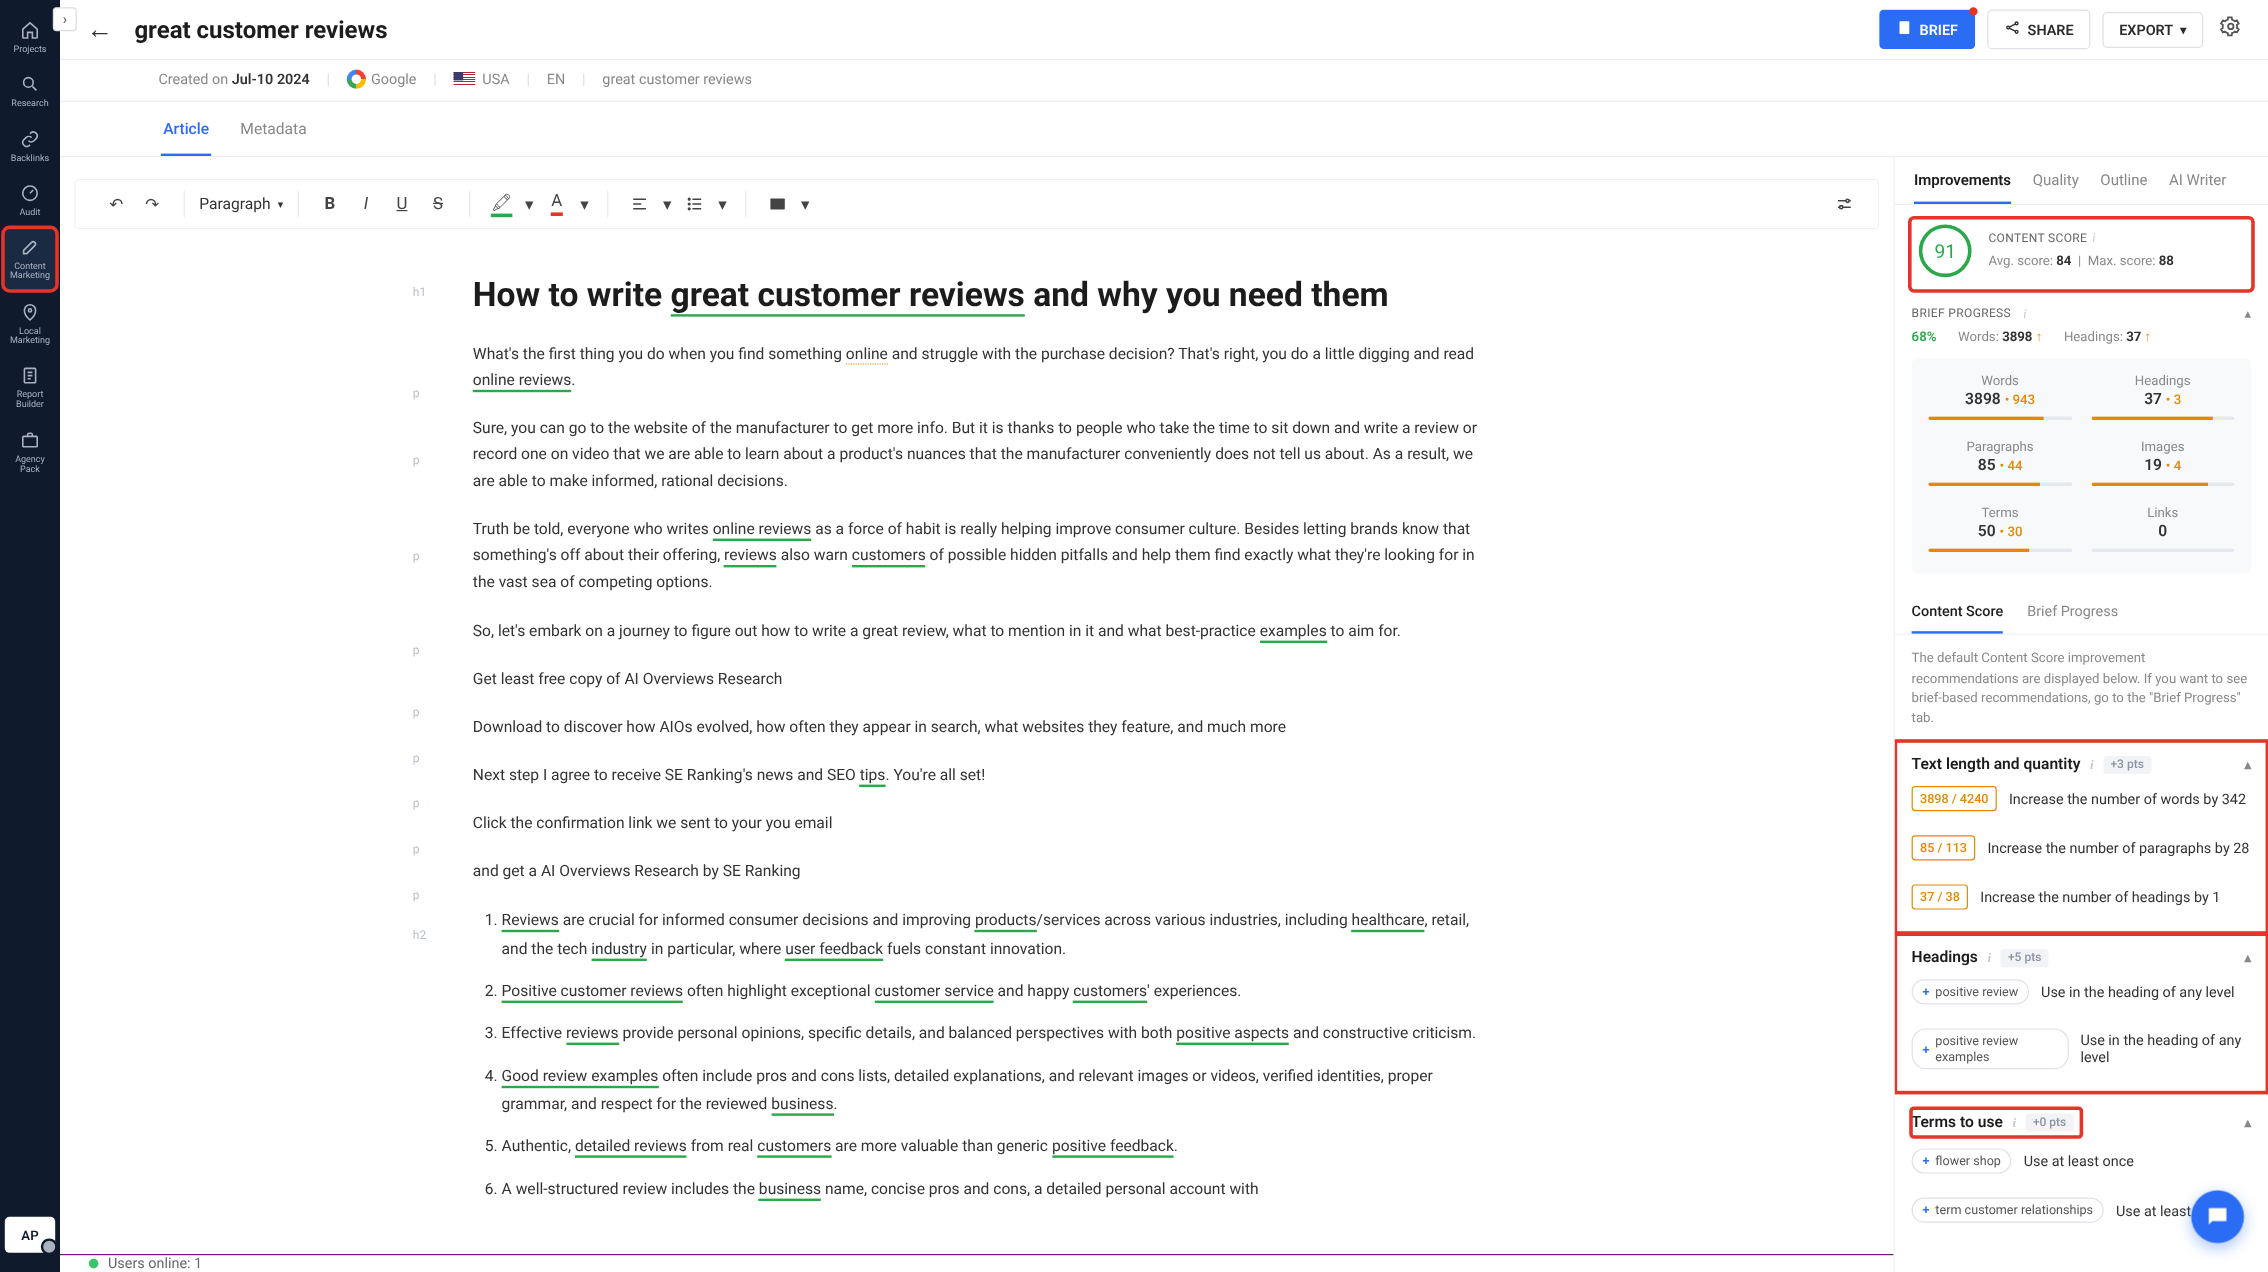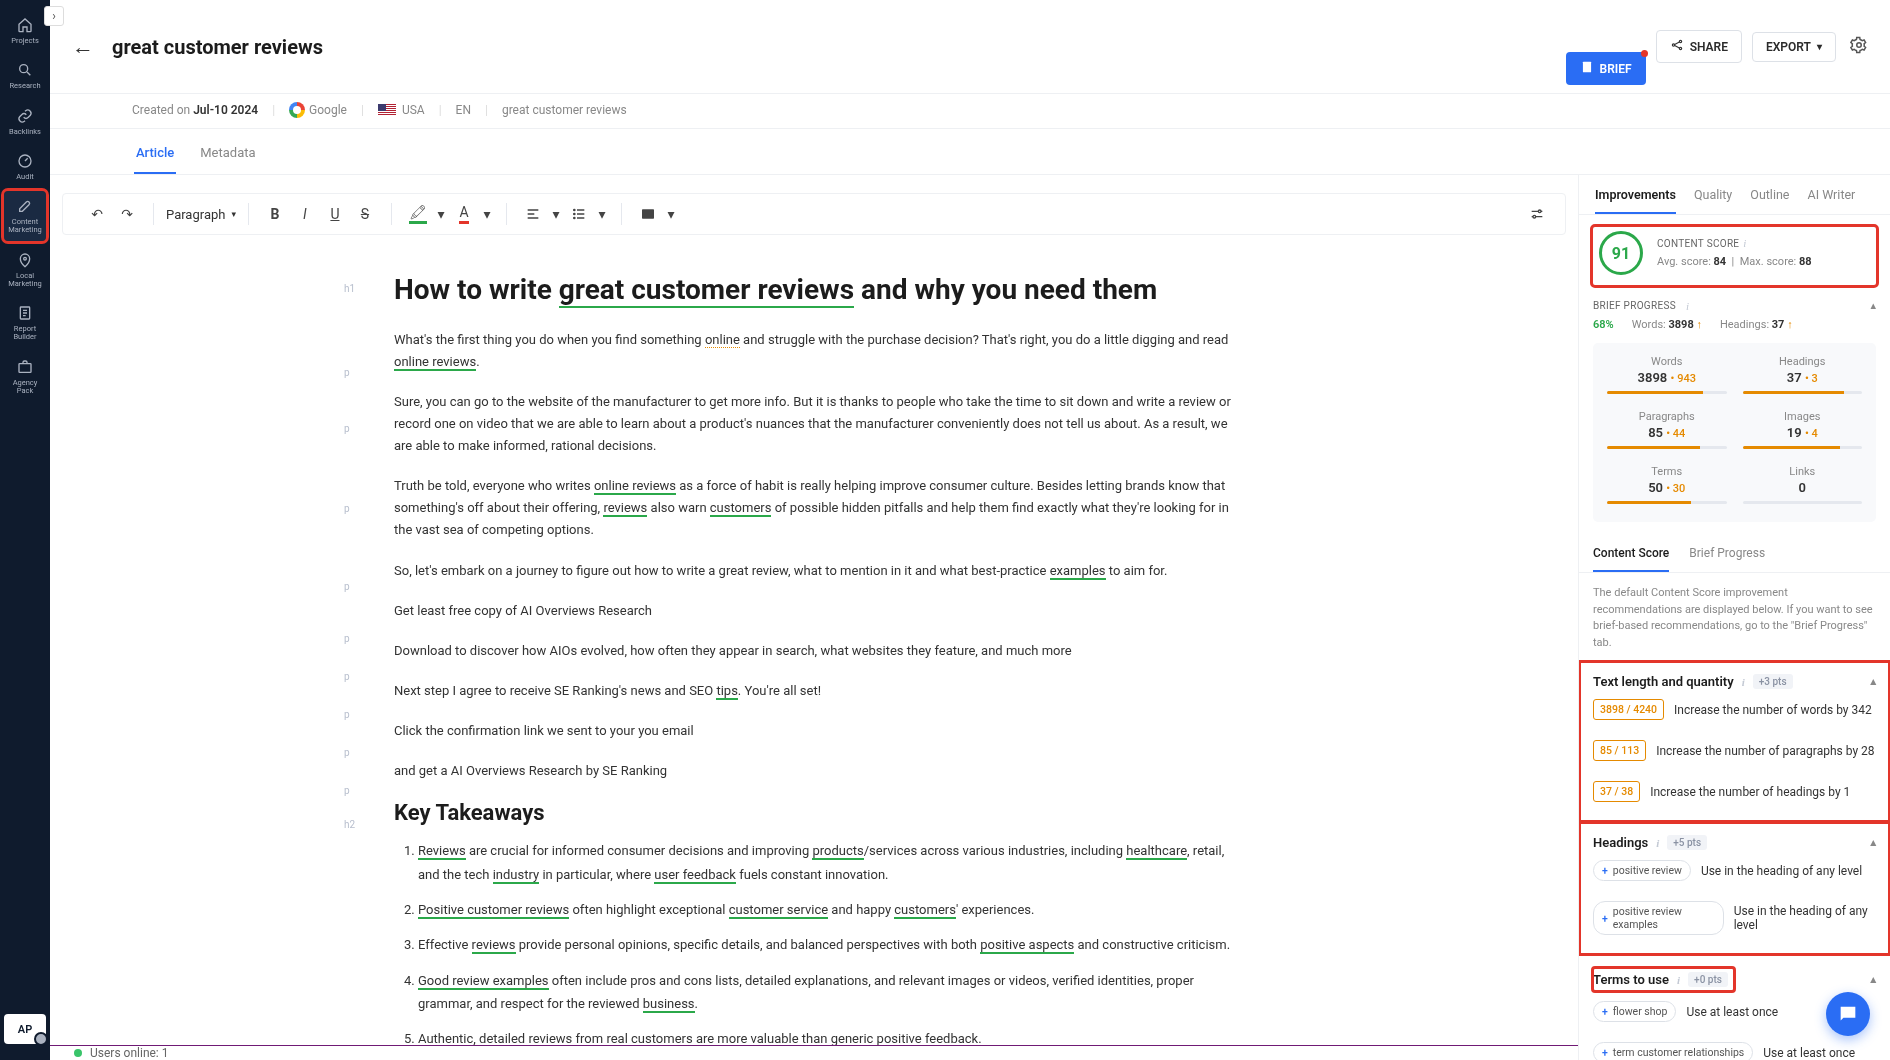--- a/index.html
+++ b/index.html
@@ -19,21 +19,21 @@
 
 
 .main { flex: 1; display: flex; flex-direction: column; min-width: 0; }
 
 
 .header { display: flex; align-items: center; padding: 8px 18px; border-bottom: 1px solid #eef0f3; gap: 14px; }
 .back-btn { font-size: 22px; color: #333; cursor: pointer; padding: 2px 4px; }
 .doc-title { font-size: 20px; font-weight: 700; color: #1c1c1c; flex: 1; }
 .header-actions { display: flex; align-items: center; gap: 10px; }
 .btn { display: flex; align-items: center; gap: 6px; padding: 7px 13px; border-radius: 4px; font-size: 12px; font-weight: 600; cursor: pointer; border: 1px solid transparent; }
-.btn-brief { background: #2a6df4; color: #fff; position: relative; margin-top: 44px; }
+.btn-brief { background: #2a6df4; color: #fff; position: relative; }
 .btn-brief::after { content: ''; position: absolute; top: -3px; right: -3px; width: 7px; height: 7px; background: #e3352a; border-radius: 50%; }
 .btn-share { background: #fff; border-color: #dde1e7; color: #2b2b2b; }
 .btn-export { background: #fff; border-color: #dde1e7; color: #2b2b2b; }
 .gear-icon { font-size: 18px; color: #555; cursor: pointer; padding: 4px; }
 
 
 .meta-bar { display: flex; align-items: center; gap: 14px; padding: 8px 18px 10px 82px; border-bottom: 1px solid #eef0f3; font-size: 12px; color: #888; }
 .meta-bar .sep { color: #ddd; }
 .meta-date { color: #333; font-weight: 600; }
 .google-logo { display: inline-flex; align-items: center; gap: 4px; }
@@ -73,21 +73,21 @@
 .status-dot { width: 8px; height: 8px; background: #39c46a; border-radius: 50%; }
 
 
 .right-panel { width: 312px; border-left: 1px solid #eef0f3; display: flex; flex-direction: column; min-height: 0; }
 .rp-tabs { display: flex; gap: 18px; padding: 12px 16px 0; border-bottom: 1px solid #eef0f3; }
 .rp-tab { font-size: 12.5px; color: #888; padding-bottom: 10px; border-bottom: 2px solid transparent; cursor: pointer; }
 .rp-tab.active { color: #1c1c1c; font-weight: 600; border-bottom-color: #2a6df4; }
 .rp-body { flex: 1; overflow-y: auto; padding: 12px 14px 20px; }
 
 .score-box { display: flex; align-items: center; gap: 14px; padding: 4px 6px 10px; outline: 3px solid #e3352a; border-radius: 2px; }
-.score-circle { width: 44px; height: 44px; border-radius: 50%; border: 3px solid #2ba84a; display: flex; align-items: center; justify-content: center; font-size: 16px; font-weight: 700; color: #2ba84a; }
+.score-circle { width: 44px; height: 44px; border-radius: 50%; border: 3px solid #2ba84a; display: flex; align-items: center; justify-content: center; font-size: 16px; font-weight: 400; color: #2ba84a; }
 .score-meta { font-size: 11px; color: #888; line-height: 1.6; }
 .score-meta .lbl { font-size: 10px; letter-spacing: .3px; color: #666; display: flex; align-items: center; gap: 4px; }
 .score-meta .vals b { color: #333; }
 
 .brief-prog { margin-top: 14px; font-size: 11px; color: #888; }
 .brief-prog-head { display: flex; align-items: center; gap: 10px; }
 .brief-prog-head .name { font-size: 10px; letter-spacing: .3px; color: #666; }
 .info-i { font-style: italic; font-family: serif; color: #c3c9d4; font-size: 11px; }
 .prog-line2 { display: flex; gap: 18px; margin-top: 6px; align-items: center; }
 .prog-pct { color: #2ba84a; font-weight: 600; }
@@ -364,21 +364,20 @@
             <span class="line-tag" style="top:450px;">p</span>
             <div class="p-line"><span>Next step I agree to receive SE Ranking's news and SEO </span><span class="term-u">tips</span><span>. You're all set!</span></div>
 
             <span class="line-tag" style="top:488px;">p</span>
             <div class="p-line">Click the confirmation link we sent to your you email</div>
 
             <span class="line-tag" style="top:526px;">p</span>
             <div class="p-line">and get a AI Overviews Research by SE Ranking</div>
 
             <span class="line-tag" style="top:560px;">h2</span>
-            <div class="h2-line">Key Takeaways</div>
 
             <ol class="ol-list">
               <li><span class="term-u">Reviews</span><span> are crucial for informed consumer decisions and improving </span><span class="term-u">products</span><span>/services across various industries, including </span><span class="term-u">healthcare</span><span>, retail, and the tech </span><span class="term-u">industry</span><span> in particular, where </span><span class="term-u">user feedback</span><span> fuels constant innovation.</span></li>
               <li><span class="term-u">Positive customer reviews</span><span> often highlight exceptional </span><span class="term-u">customer service</span><span> and happy </span><span class="term-u">customers</span><span>' experiences.</span></li>
               <li><span>Effective </span><span class="term-u">reviews</span><span> provide personal opinions, specific details, and balanced perspectives with both </span><span class="term-u">positive aspects</span><span> and constructive criticism.</span></li>
               <li><span class="term-u">Good review examples</span><span> often include pros and cons lists, detailed explanations, and relevant images or videos, verified identities, proper grammar, and respect for the reviewed </span><span class="term-u">business</span><span>.</span></li>
               <li><span>Authentic, </span><span class="term-u">detailed reviews</span><span> from real </span><span class="term-u">customers</span><span> are more valuable than generic </span><span class="term-u">positive feedback</span><span>.</span></li>
               <li><span>A well-structured review includes the </span><span class="term-u">business</span><span> name, concise pros and cons, a detailed personal account with</span></li>
             </ol>
           </div>

